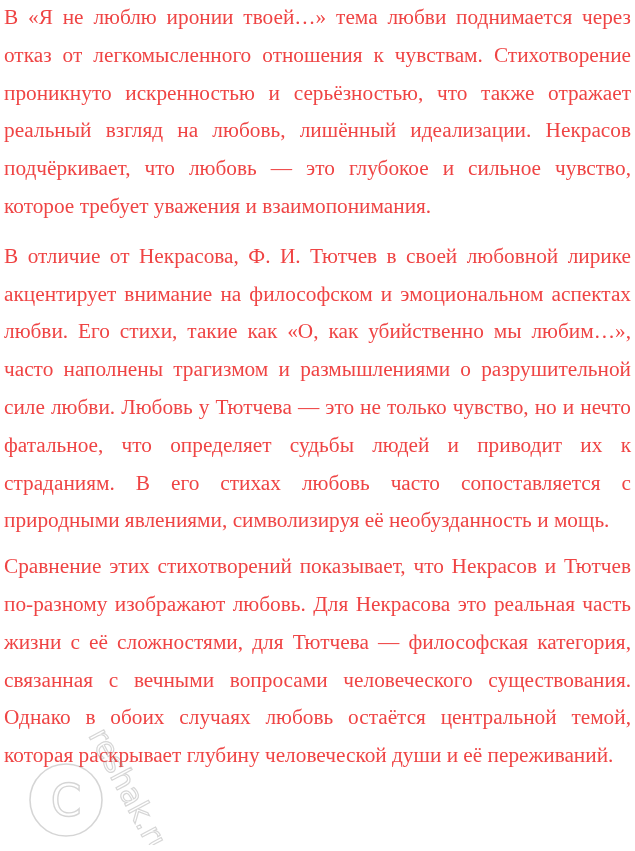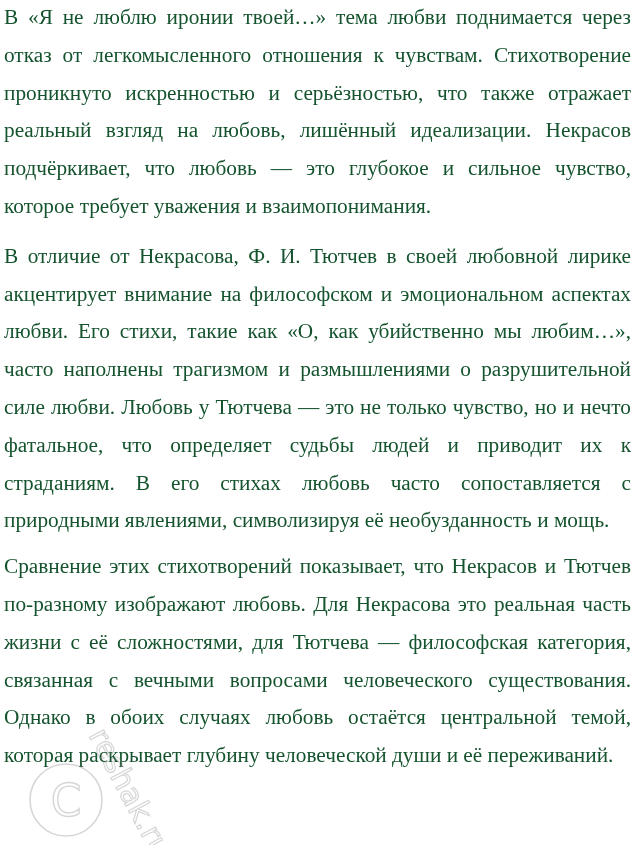--- a/index.html
+++ b/index.html
@@ -14,21 +14,21 @@
       position: relative;
     }
     .doc {
       position: absolute;
       left: 4px;
       top: 0;
       width: 627px;
       font-family: "Liberation Serif", "DejaVu Serif", serif;
       font-size: 21.3px;
       line-height: 37.8px;
-      color: #14532d;
+      color: #ef4444;
     }
     .para {
       margin: 0 0 8px 0;
       text-align: justify;
       text-align-last: left;
     }
     .para:first-child {
       margin-top: -1px;
     }
     .para.p2 { margin-top: 12px; }

